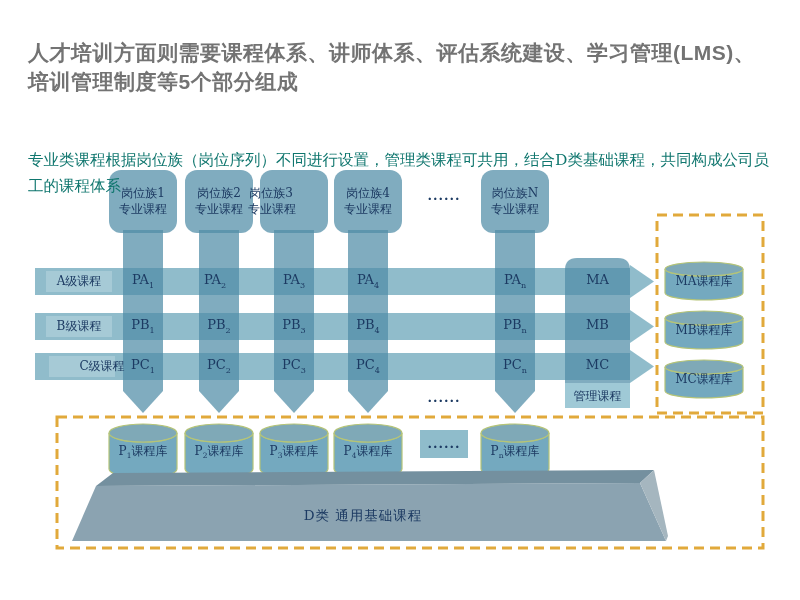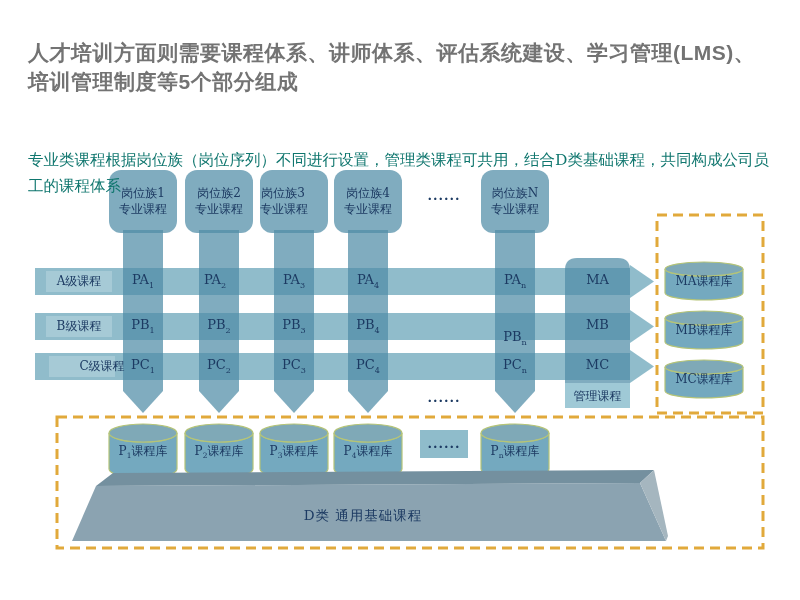--- a/index.html
+++ b/index.html
@@ -117,21 +117,21 @@
   <div id="subtitle" class="abs">专业类课程根据岗位族（岗位序列）不同进行设置，管理类课程可共用，结合D类基础课程，共同构成公司员工的课程体系</div>
 
   <div class="t hdr" style="left:109px;top:185px;width:68px;">
     <span style="display:block">岗位族1</span>
     <span style="display:block">专业课程</span>
   </div>
   <div class="t hdr" style="left:185px;top:185px;width:68px;">
     <span style="display:block">岗位族2</span>
     <span style="display:block">专业课程</span>
   </div>
-  <div class="t hdr" style="left:260px;top:185px;width:46px;">
+  <div class="t hdr" style="left:248px;top:185px;width:46px;">
     <span style="display:block">岗位族3</span>
     <span style="display:block">专业课程</span>
   </div>
   <div class="t hdr" style="left:334px;top:185px;width:68px;">
     <span style="display:block">岗位族4</span>
     <span style="display:block">专业课程</span>
   </div>
   <div class="t hdr" style="left:481px;top:185px;width:68px;">
     <span style="display:block">岗位族N</span>
     <span style="display:block">专业课程</span>
@@ -146,21 +146,21 @@
   <div class="t cell" style="left:180px;top:272px;width:70px;"><span>PA</span><sub>2</sub></div>
   <div class="t cell" style="left:259px;top:272px;width:70px;"><span>PA</span><sub>3</sub></div>
   <div class="t cell" style="left:333px;top:272px;width:70px;"><span>PA</span><sub>4</sub></div>
   <div class="t cell" style="left:480px;top:272px;width:70px;"><span>PA</span><sub>n</sub></div>
   <div class="t cell" style="left:562px;top:272px;width:71px;">MA</div>
 
   <div class="t cell" style="left:108px;top:317px;width:70px;"><span>PB</span><sub>1</sub></div>
   <div class="t cell" style="left:184px;top:317px;width:70px;"><span>PB</span><sub>2</sub></div>
   <div class="t cell" style="left:259px;top:317px;width:70px;"><span>PB</span><sub>3</sub></div>
   <div class="t cell" style="left:333px;top:317px;width:70px;"><span>PB</span><sub>4</sub></div>
-  <div class="t cell" style="left:480px;top:317px;width:70px;margin-top:12px;"><span>PB</span><sub>n</sub></div>
+  <div class="t cell" style="left:480px;top:317px;width:70px;"><span>PB</span><sub>n</sub></div>
   <div class="t cell" style="left:562px;top:317px;width:71px;">MB</div>
 
   <div class="t cell" style="left:108px;top:357px;width:70px;"><span>PC</span><sub>1</sub></div>
   <div class="t cell" style="left:184px;top:357px;width:70px;"><span>PC</span><sub>2</sub></div>
   <div class="t cell" style="left:259px;top:357px;width:70px;"><span>PC</span><sub>3</sub></div>
   <div class="t cell" style="left:333px;top:357px;width:70px;"><span>PC</span><sub>4</sub></div>
   <div class="t cell" style="left:480px;top:357px;width:70px;"><span>PC</span><sub>n</sub></div>
   <div class="t cell" style="left:562px;top:357px;width:71px;">MC</div>
 
   <div class="t rowlab" style="left:565px;top:389px;width:65px;">管理课程</div>

